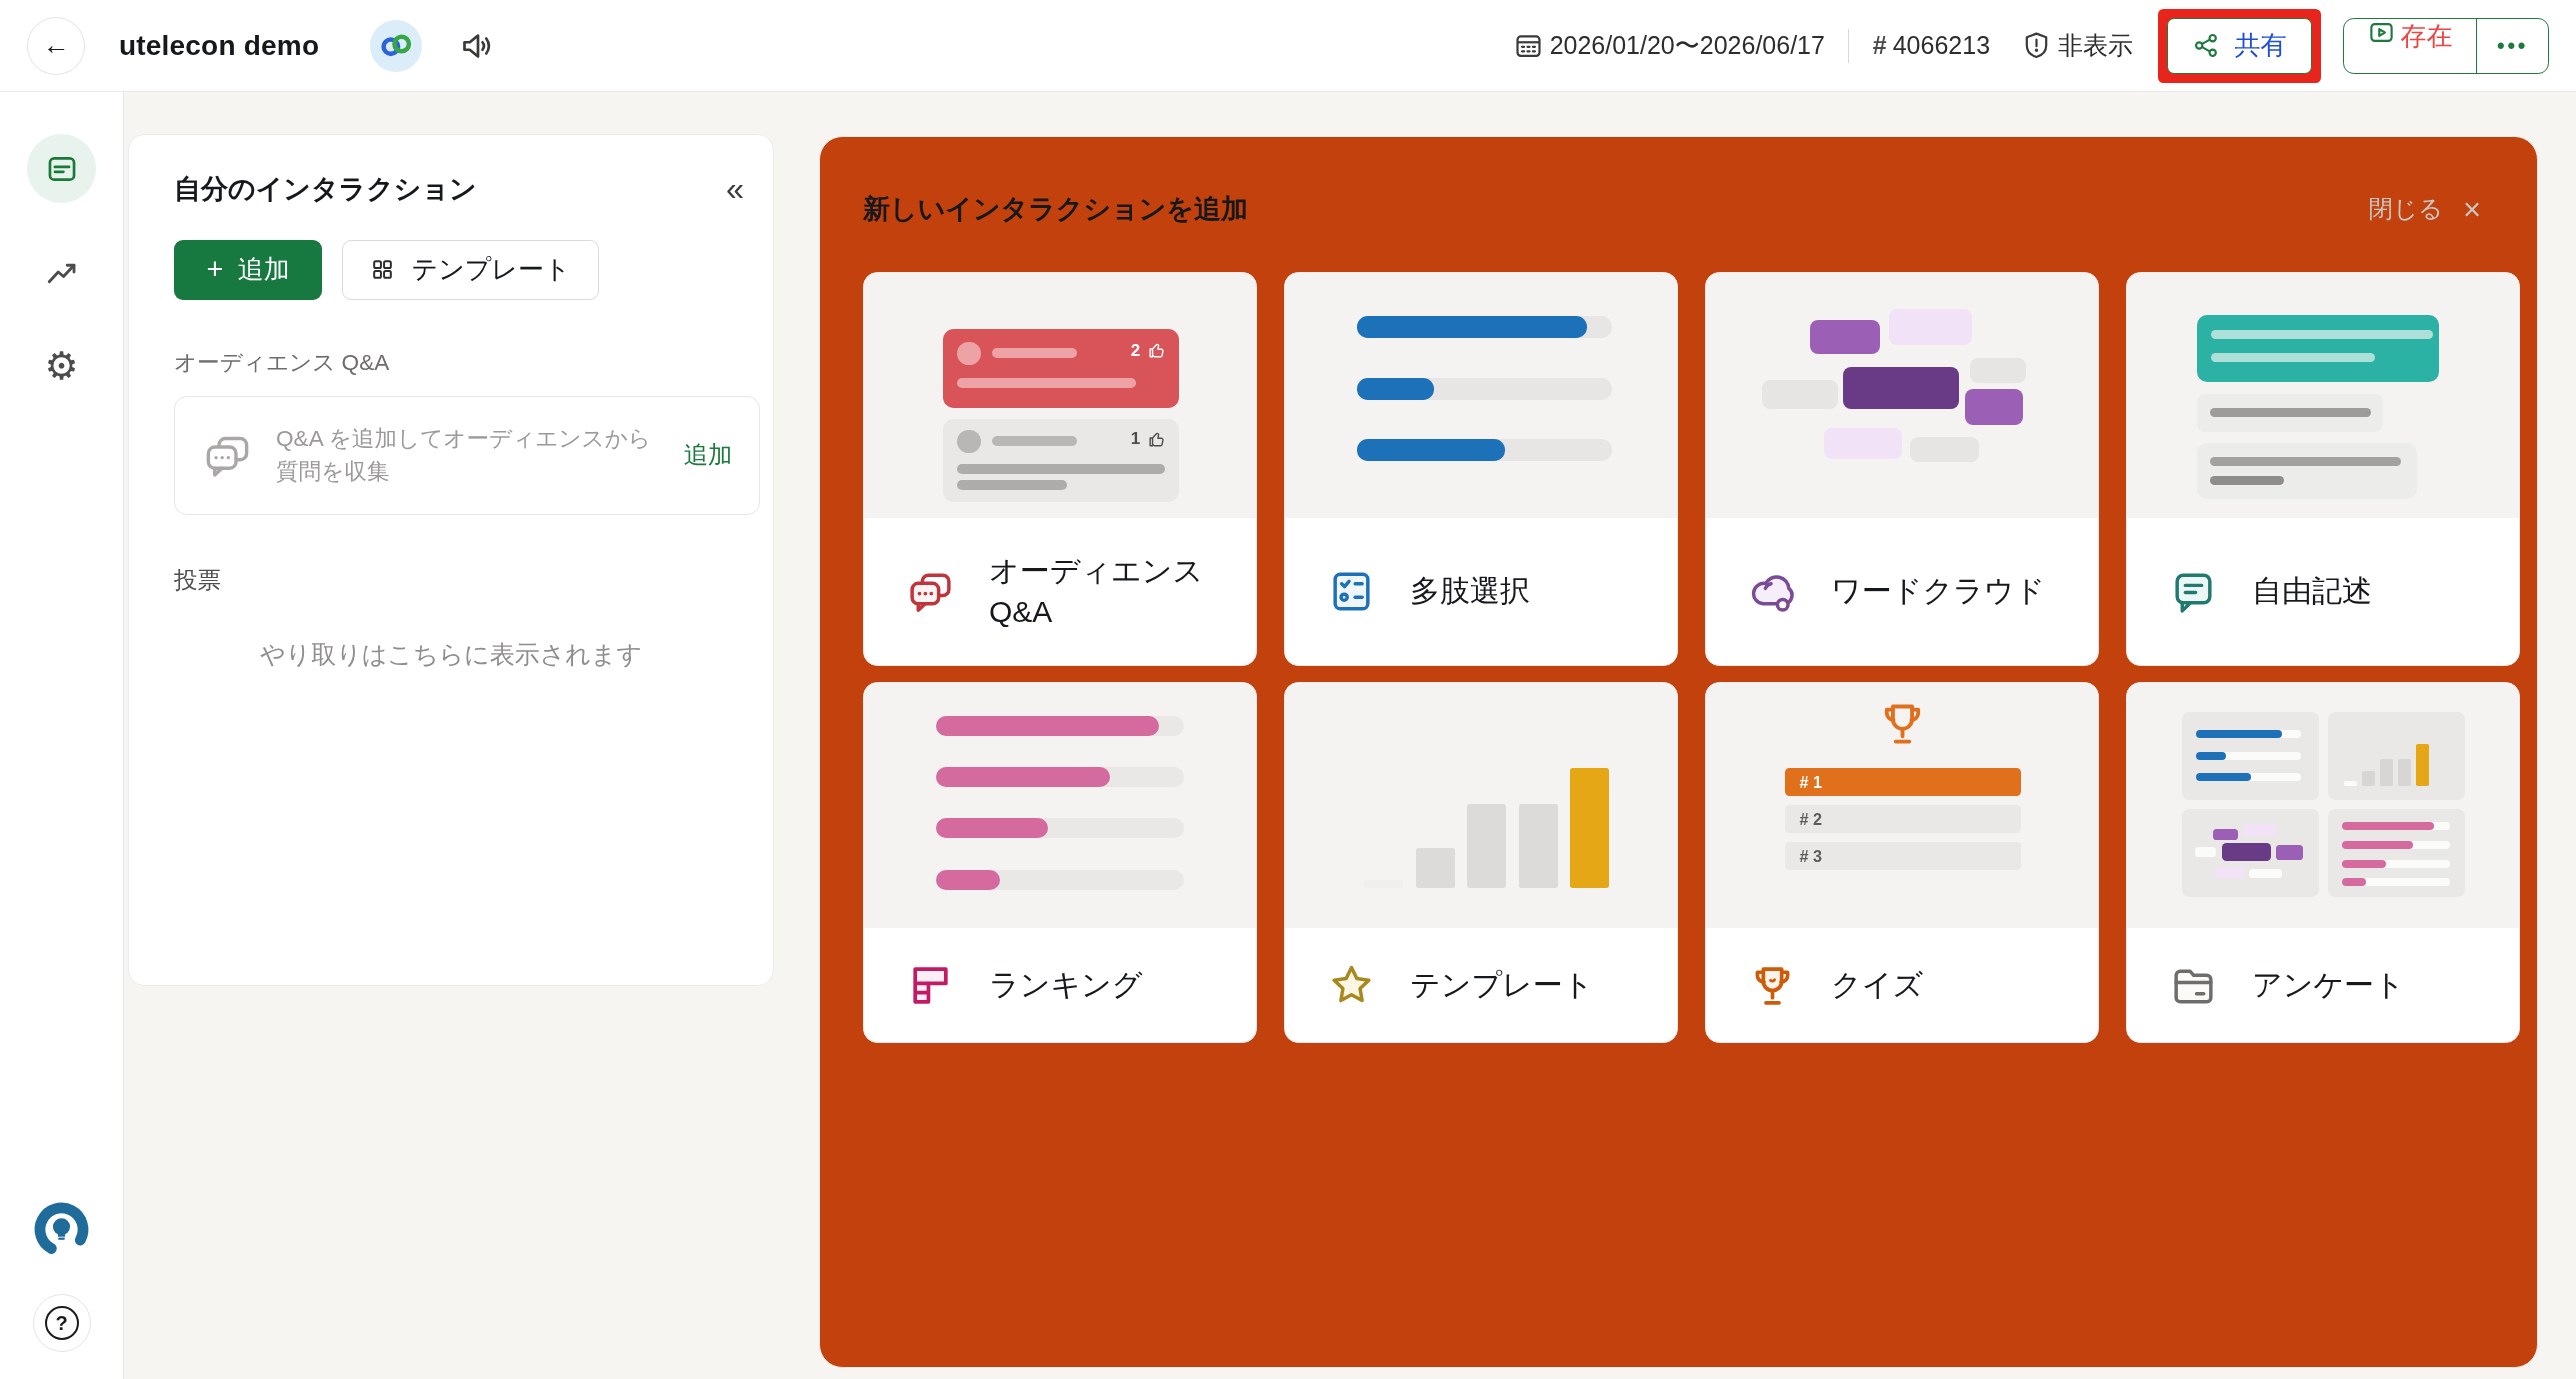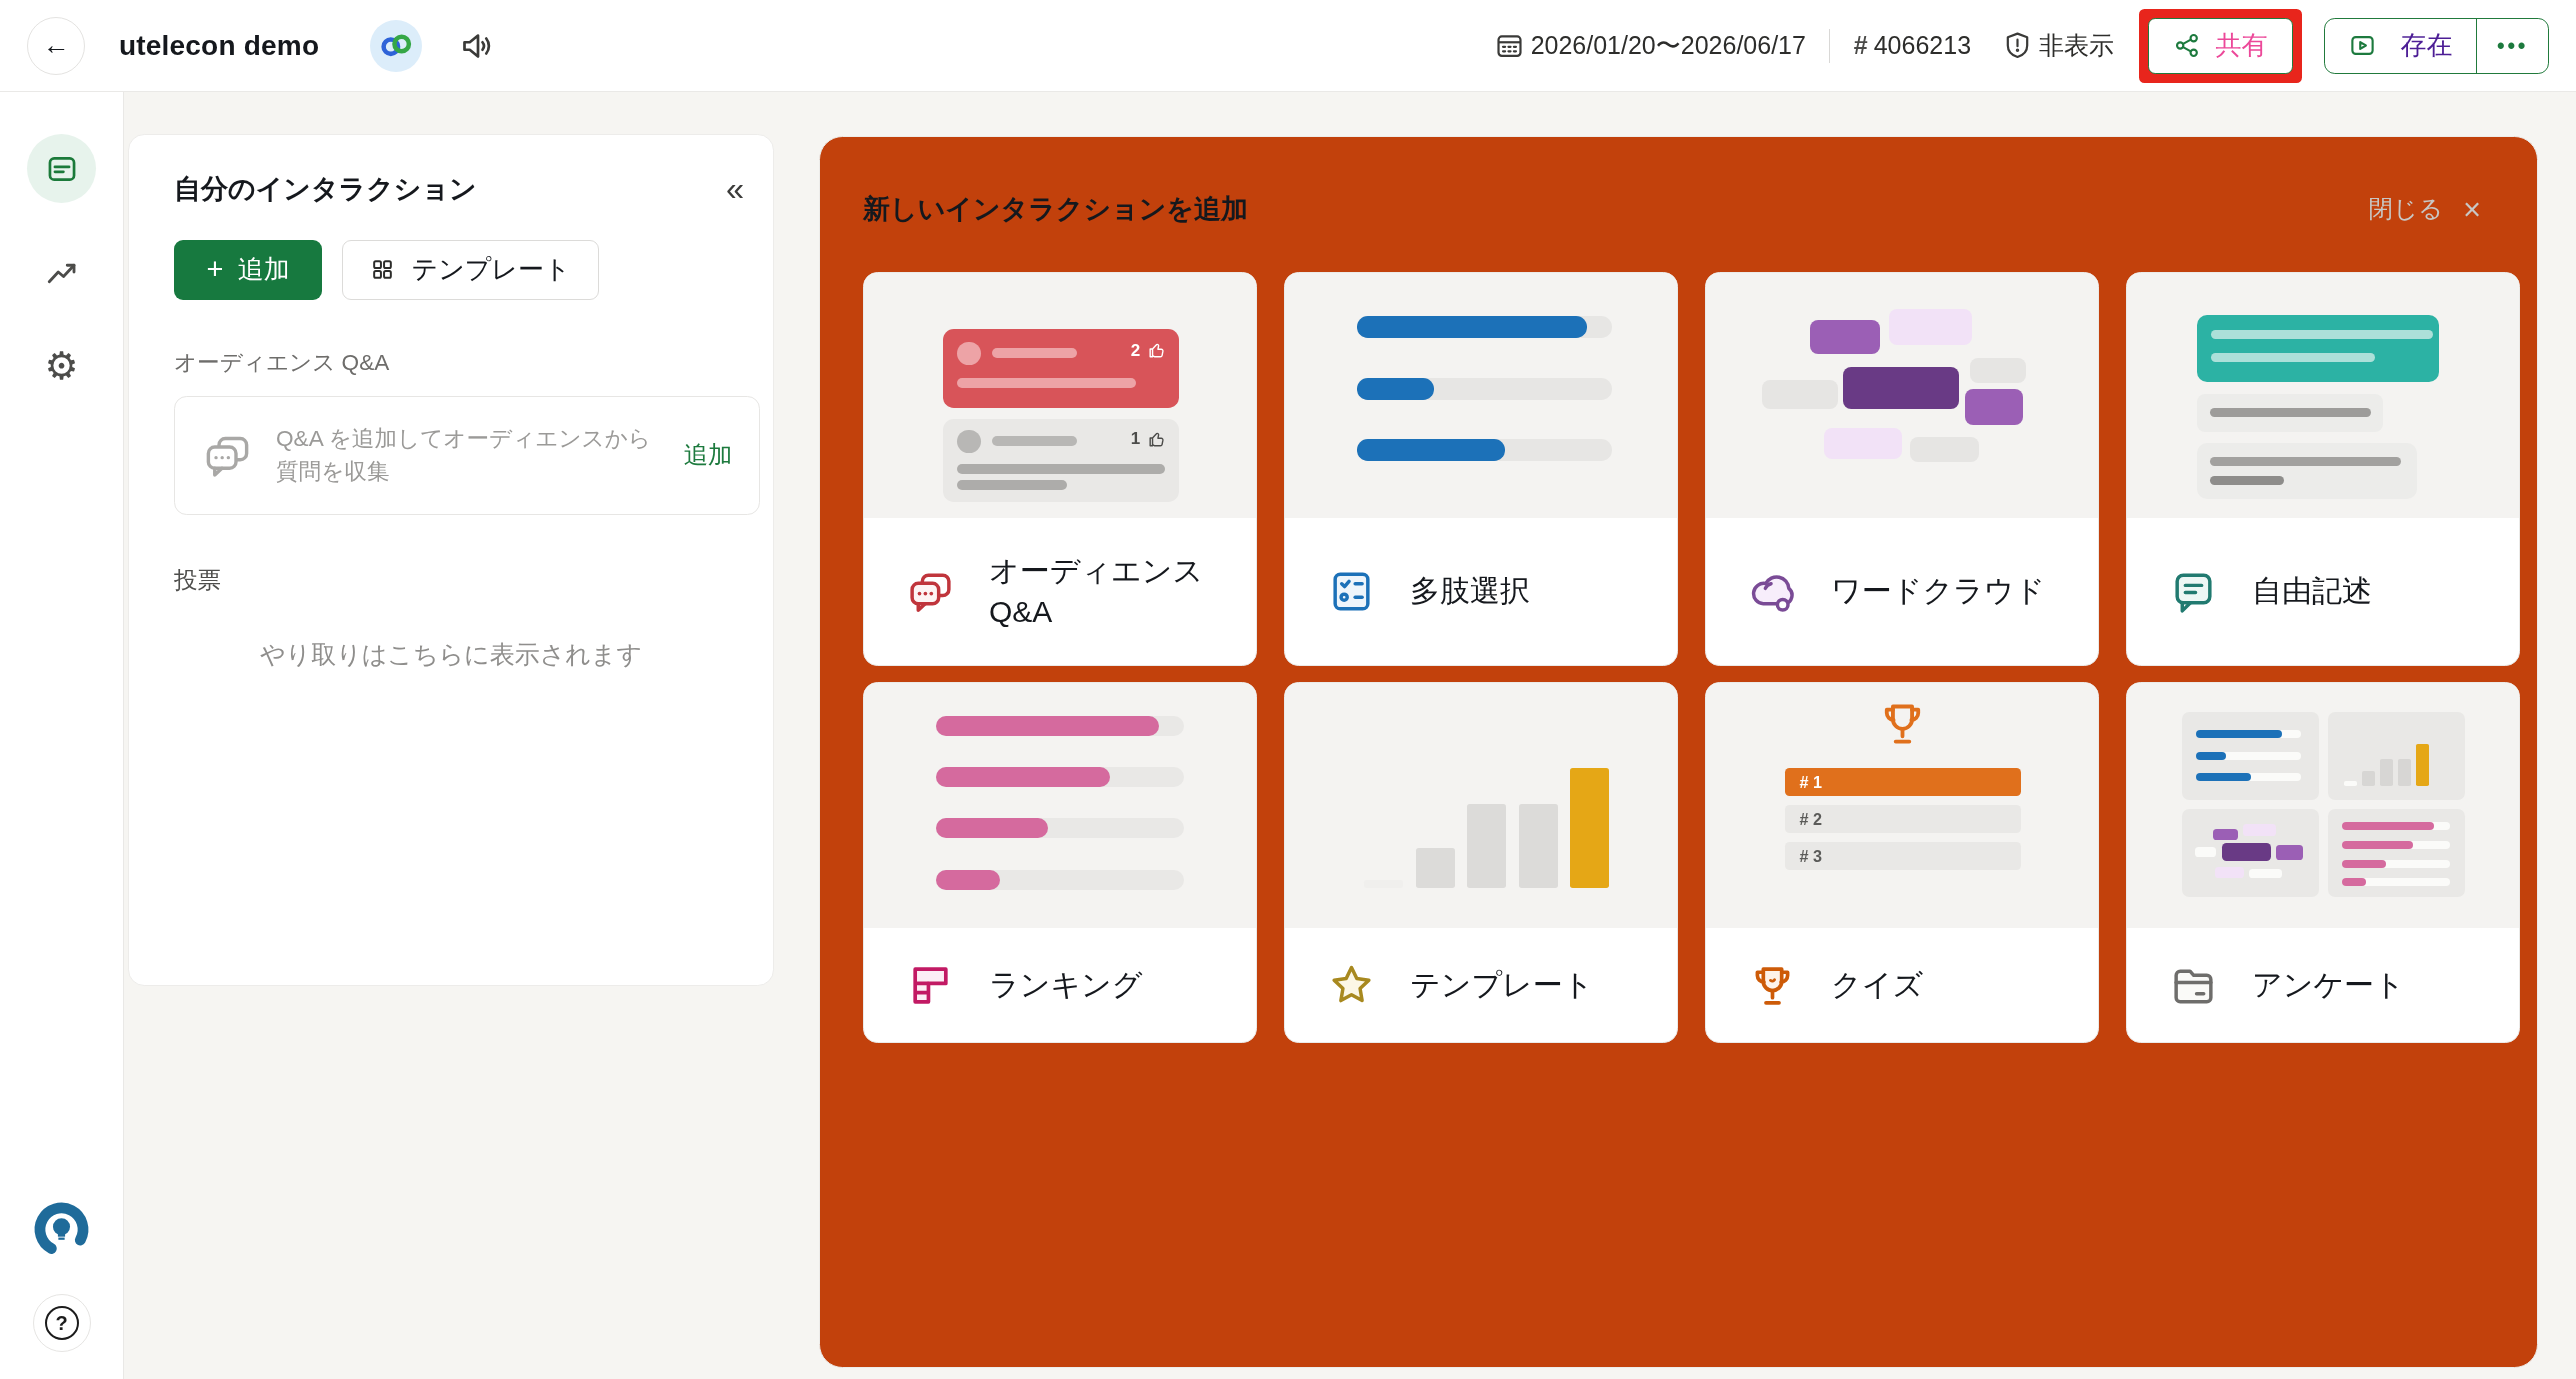--- a/index.html
+++ b/index.html
@@ -15,25 +15,25 @@
   .doc-title { font-size:28px; font-weight:700; color:#15181d; margin-left:34px; letter-spacing:0.2px; }
   .webex-badge { width:52px; height:52px; border-radius:50%; background:#dcedfa; margin-left:51px;
                  display:flex; align-items:center; justify-content:center; }
   .speaker { margin-left:38px; display:flex; align-items:center; }
   .tb-right { margin-left:auto; display:flex; align-items:center; }
   .tb-meta { display:flex; align-items:center; gap:6px; font-size:25px; color:#2d2d2b; }
   .tb-divider { width:0.9px; height:34px; background:#d9d8d6; margin:0 23.5px; }
   .hash { font-size:25px; color:#4a4a48; font-weight:700; }
   .share-wrap { border:9px solid #e8251c; border-radius:5.4px; margin-left:25px; background:#e8251c; }
   .btn-green-outline { display:flex; align-items:center; gap:14.4px; background:#fff; border:1.8px solid #217a3c;
-                       color:#ec4899; font-size:26px; font-weight:500; border-radius:10.8px; height:56px;
+                       color:#1d4ed8; font-size:26px; font-weight:500; border-radius:10.8px; height:56px;
                        padding:0 25px; cursor:pointer; }
   .present-group { display:flex; align-items:stretch; border:1.8px solid #217a3c; border-radius:10.8px;
                    height:56px; margin-left:21.7px; background:#fff; overflow:hidden; }
-  .present-main { display:flex; align-items:center; gap:25px; padding:0 23.5px; color:#4c1d95;
+  .present-main { display:flex; align-items:flex-start; gap:6px; padding:0 23.5px; color:#ef4444;
                   font-size:26px; font-weight:500; cursor:pointer; }
   .present-more { display:flex; align-items:center; padding:0 20px; border-left:1.8px solid #217a3c;
                   color:#1d7a3e; font-size:21.7px; letter-spacing:2.7px; cursor:pointer; font-weight:700; }
 
   
   .rail { position:absolute; left:0; top:92px; width:124px; height:1287px; background:#fff;
           border-right:0.9px solid #e9e8e6; display:flex; flex-direction:column; align-items:center; z-index:4; }
   .rail-active { width:69px; height:69px; border-radius:50%; background:#e7f3ec; margin-top:42px;
                  display:flex; align-items:center; justify-content:center; cursor:pointer; }
   .rail-item { margin-top:54px; cursor:pointer; display:flex; align-items:center; justify-content:center; }

